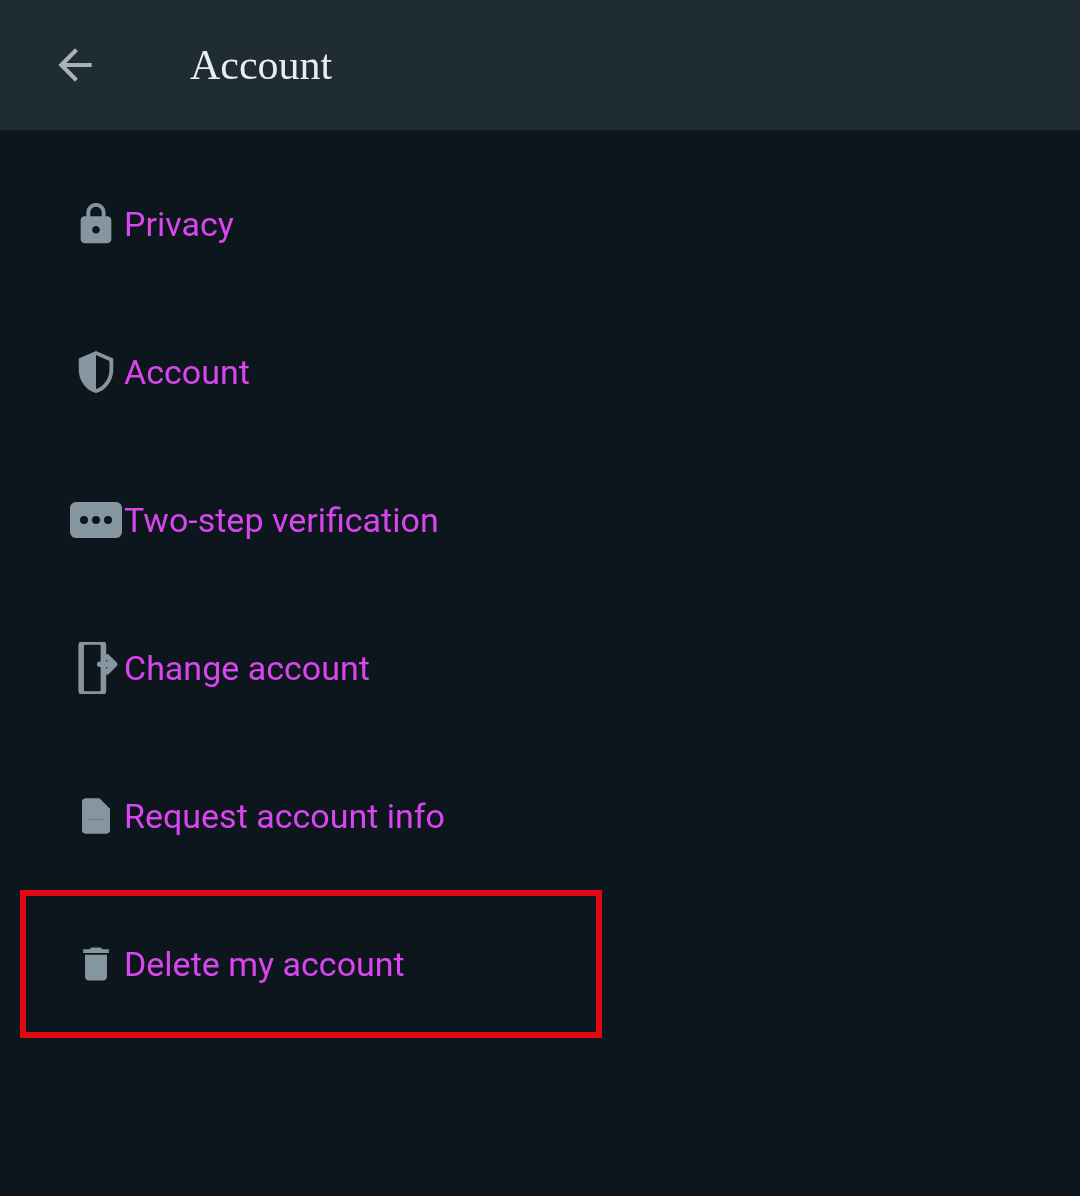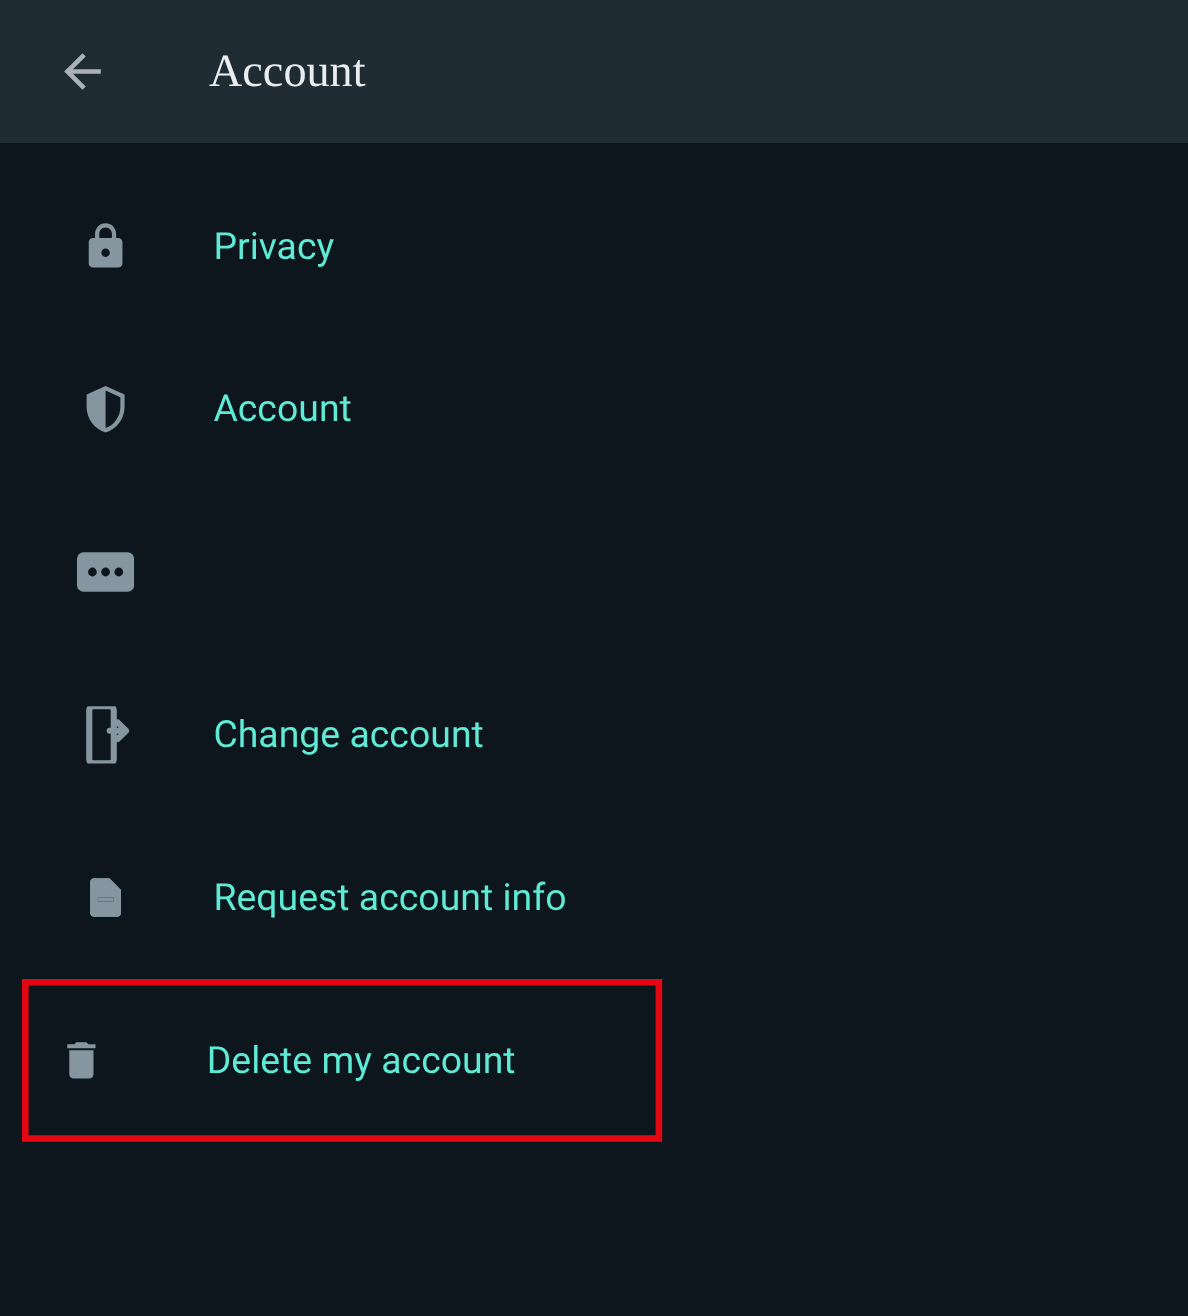--- a/index.html
+++ b/index.html
@@ -45,36 +45,34 @@
       height: 148px;
       display: flex;
       align-items: center;
       padding-left: 68px;
       cursor: pointer;
     }
     .menu-item.highlighted {
       border: 6px solid #e30613;
       margin-left: 20px;
       margin-right: 478px;
-      padding-left: 20px;
-      gap: 16px;
+      padding-left: 42px;
     }
     .menu-icon {
       width: 56px;
       height: 56px;
       display: flex;
       align-items: center;
       justify-content: center;
       color: #8596a0;
       flex-shrink: 0;
     }
     .menu-label {
       font-size: 34px;
-      color: #5eead4;
-      margin-left: 70px;
+      color: #d946ef;
       font-weight: 400;
     }
   </style>
 </head>
 <body>
 
 <div class="header">
   <div class="back-button">
     <svg width="50" height="50" viewBox="0 0 24 24" fill="currentColor">
       <path d="M20 11H7.83l5.59-5.59L12 4l-8 8 8 8 1.41-1.41L7.83 13H20v-2z"></path>
@@ -105,20 +103,21 @@
 
   <div class="menu-item">
     <div class="menu-icon">
       <svg width="52" height="40" viewBox="0 0 26 18" fill="currentColor">
         <rect x="0" y="0" width="26" height="18" rx="3"></rect>
         <circle cx="7" cy="9" r="2" fill="#0d161d"></circle>
         <circle cx="13" cy="9" r="2" fill="#0d161d"></circle>
         <circle cx="19" cy="9" r="2" fill="#0d161d"></circle>
       </svg>
     </div>
+    <div class="menu-label">Two-step verification</div>
   </div>
 
   <div class="menu-item">
     <div class="menu-icon">
       <svg width="44" height="52" viewBox="0 0 20 28" fill="currentColor">
         <rect x="2" y="0" width="12" height="28" rx="2" fill="none" stroke="currentColor" stroke-width="3"></rect>
         <path d="M12 12 L20 12 L16 8 M20 12 L16 16" stroke="currentColor" stroke-width="3" fill="none" stroke-linecap="round" stroke-linejoin="round"></path>
       </svg>
     </div>
     <div class="menu-label">Change account</div>

